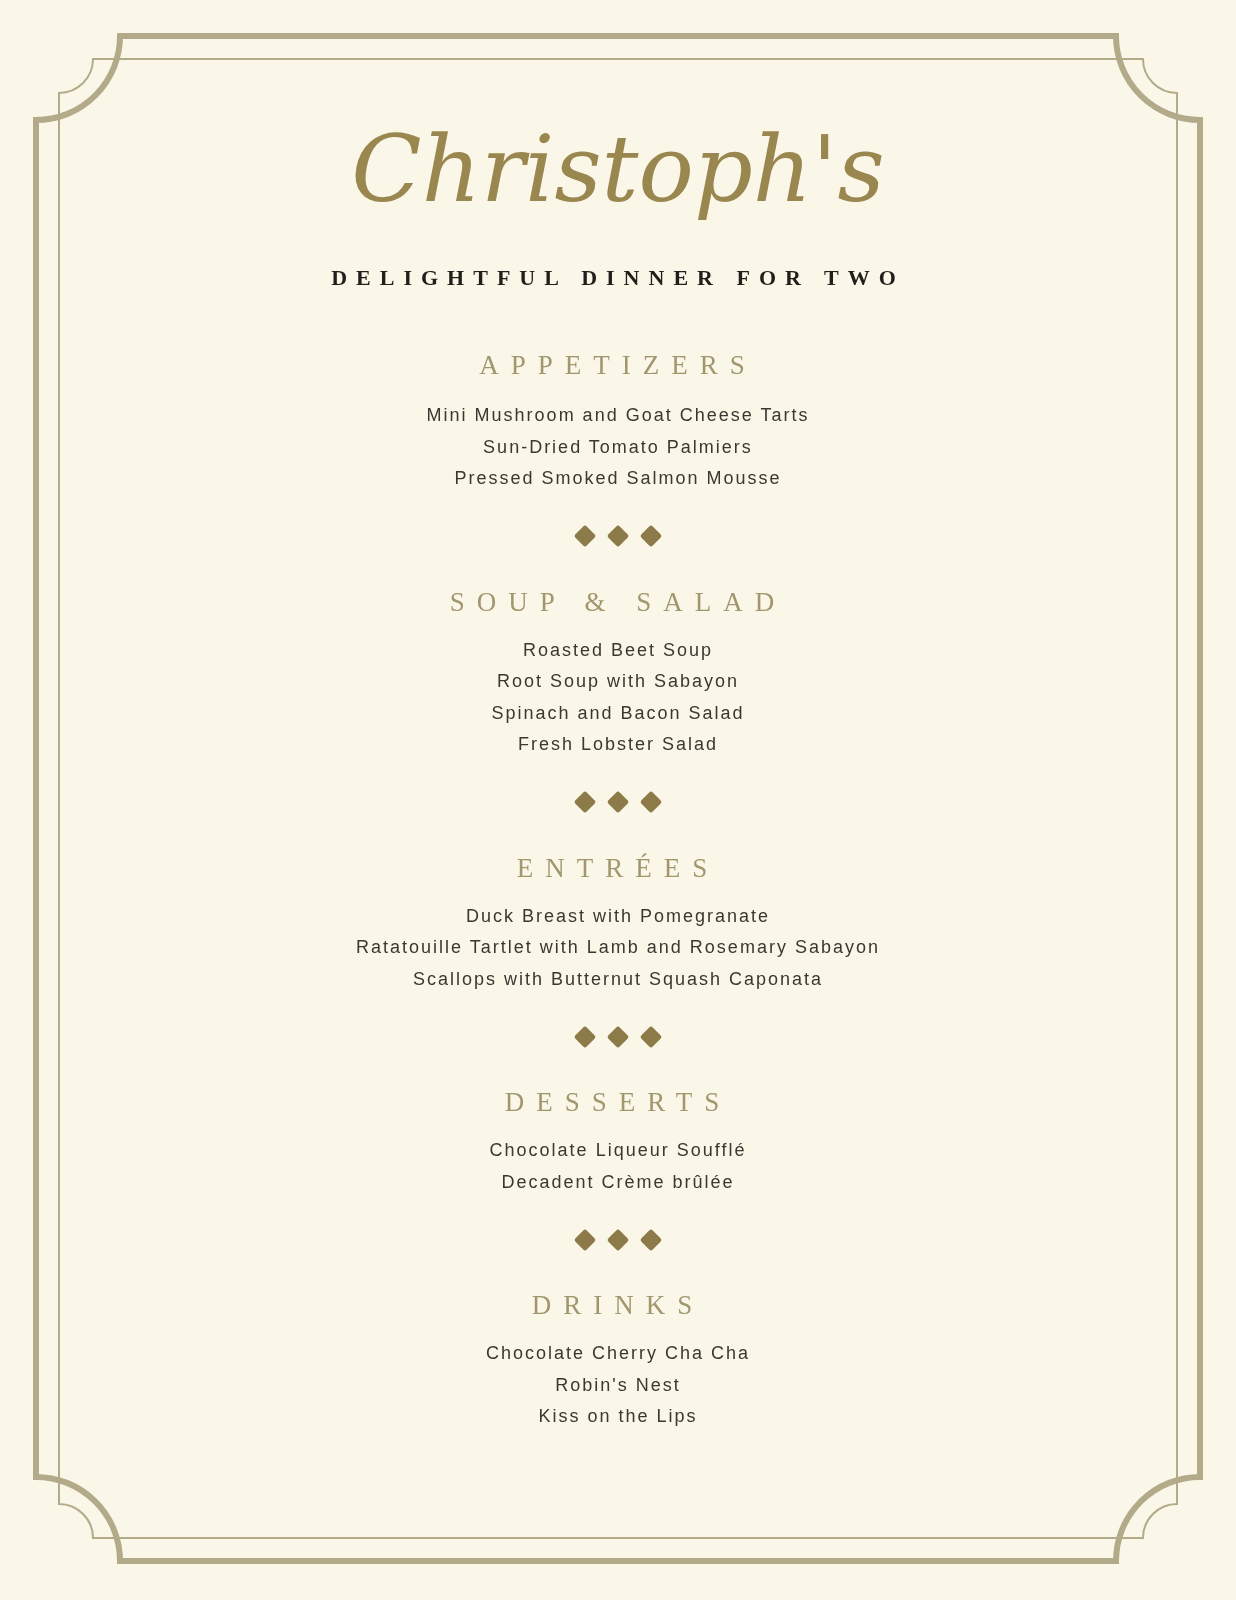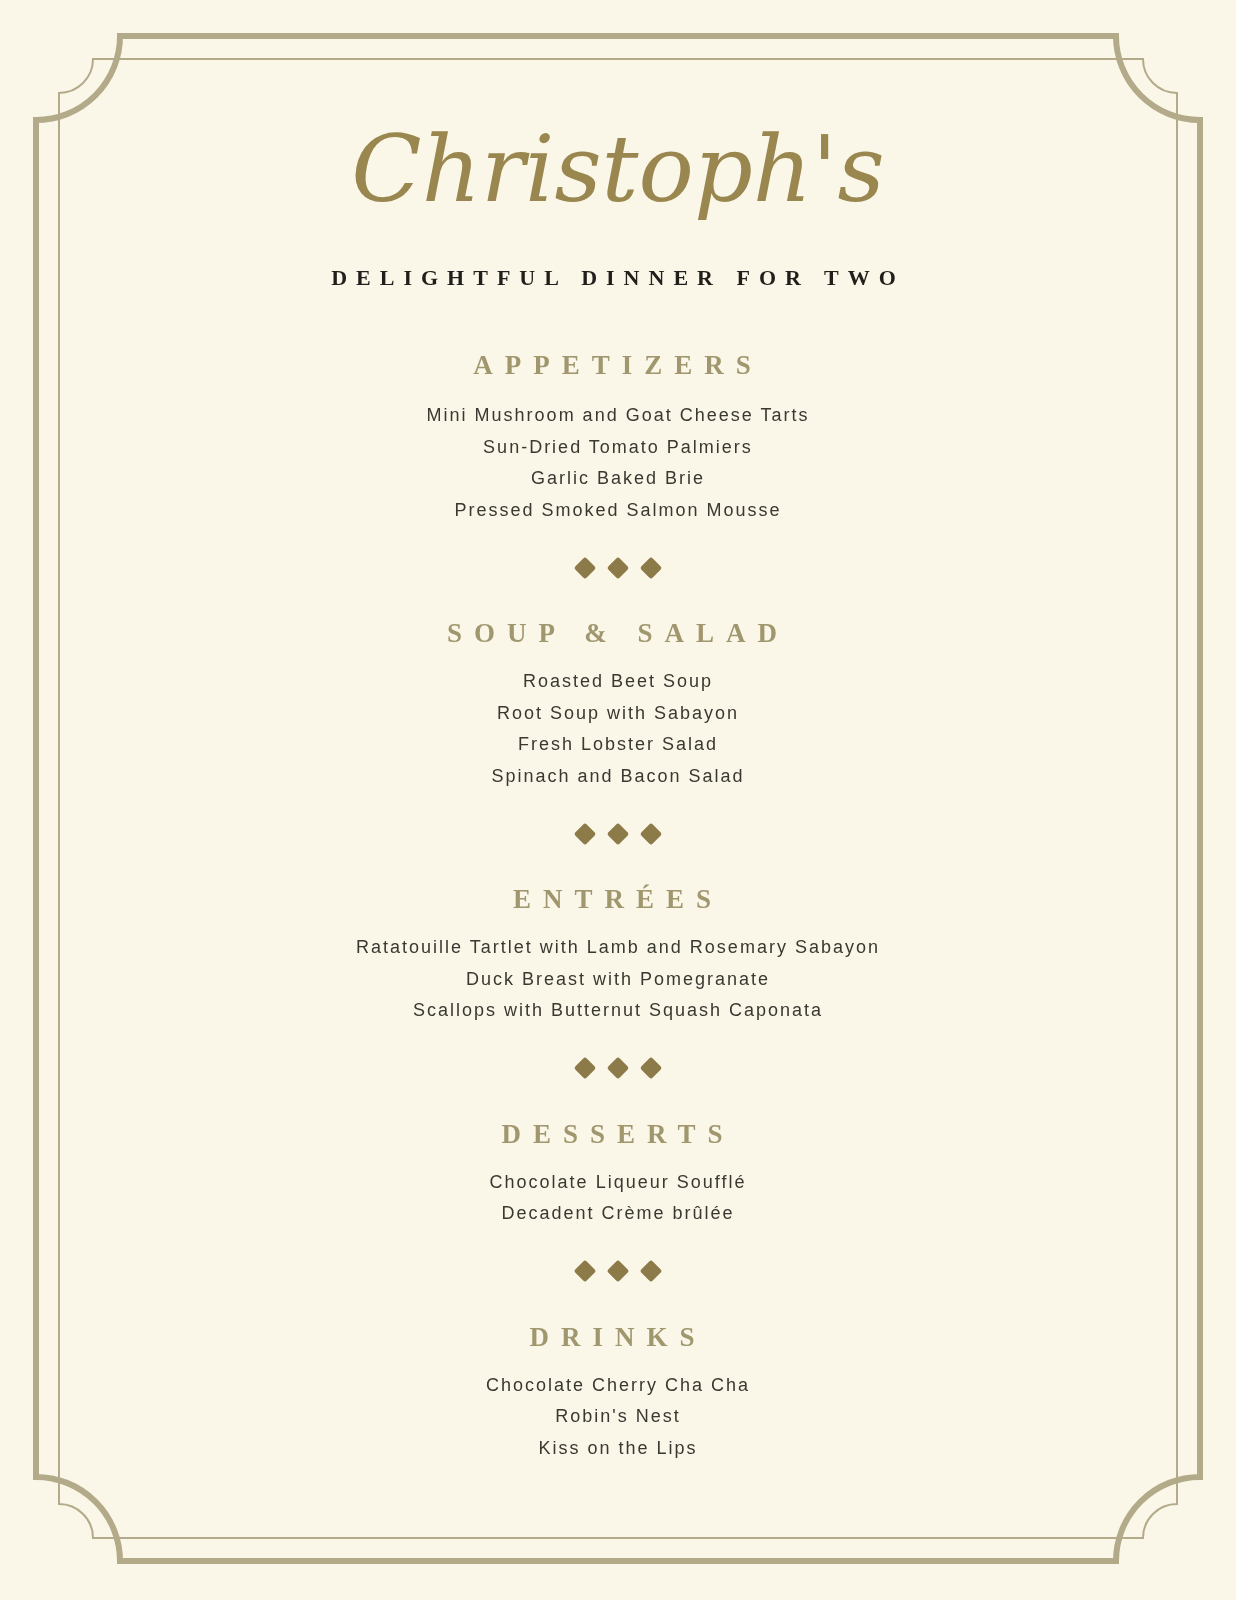--- a/index.html
+++ b/index.html
@@ -51,21 +51,21 @@
     font-family: "Liberation Serif", serif;
     font-weight: 700;
     font-size: 22px;
     line-height: 34px;
     letter-spacing: 9px;
     color: #211f1b;
   }
 
   .section-title {
     font-family: "Liberation Serif", serif;
-    font-weight: 700;
+    font-weight: 400;
     font-size: 27px;
     line-height: 36px;
     letter-spacing: 12px;
     color: #a1976f;
     margin: 0 0 15px;
   }
 
   .section:first-of-type .section-title { margin-top: 52px; }
   .section:first-of-type .menu-items   { margin-top: 17px; }
 
@@ -110,48 +110,47 @@
     <h1 class="brand-name">Christoph's</h1>
 
     <div class="tagline">DELIGHTFUL DINNER FOR TWO</div>
 
     <div id="sections">
         <section class="section">
           <h2 class="section-title">APPETIZERS</h2>
           <div class="menu-items">
             <div>Mini Mushroom and Goat Cheese Tarts</div>
             <div>Sun-Dried Tomato Palmiers</div>
-            <div>Garlic Baked Brie</div>
             <div>Pressed Smoked Salmon Mousse</div>
           </div>
         </section>
         <div class="divider">
           <span class="diamond"></span>
           <span class="diamond"></span>
           <span class="diamond"></span>
         </div>
         <section class="section">
           <h2 class="section-title">SOUP &amp; SALAD</h2>
           <div class="menu-items">
             <div>Roasted Beet Soup</div>
             <div>Root Soup with Sabayon</div>
+            <div>Spinach and Bacon Salad</div>
             <div>Fresh Lobster Salad</div>
-            <div>Spinach and Bacon Salad</div>
           </div>
         </section>
         <div class="divider">
           <span class="diamond"></span>
           <span class="diamond"></span>
           <span class="diamond"></span>
         </div>
         <section class="section">
           <h2 class="section-title">ENTRÉES</h2>
           <div class="menu-items">
+            <div>Duck Breast with Pomegranate</div>
             <div>Ratatouille Tartlet with Lamb and Rosemary Sabayon</div>
-            <div>Duck Breast with Pomegranate</div>
             <div>Scallops with Butternut Squash Caponata</div>
           </div>
         </section>
         <div class="divider">
           <span class="diamond"></span>
           <span class="diamond"></span>
           <span class="diamond"></span>
         </div>
         <section class="section">
           <h2 class="section-title">DESSERTS</h2>

